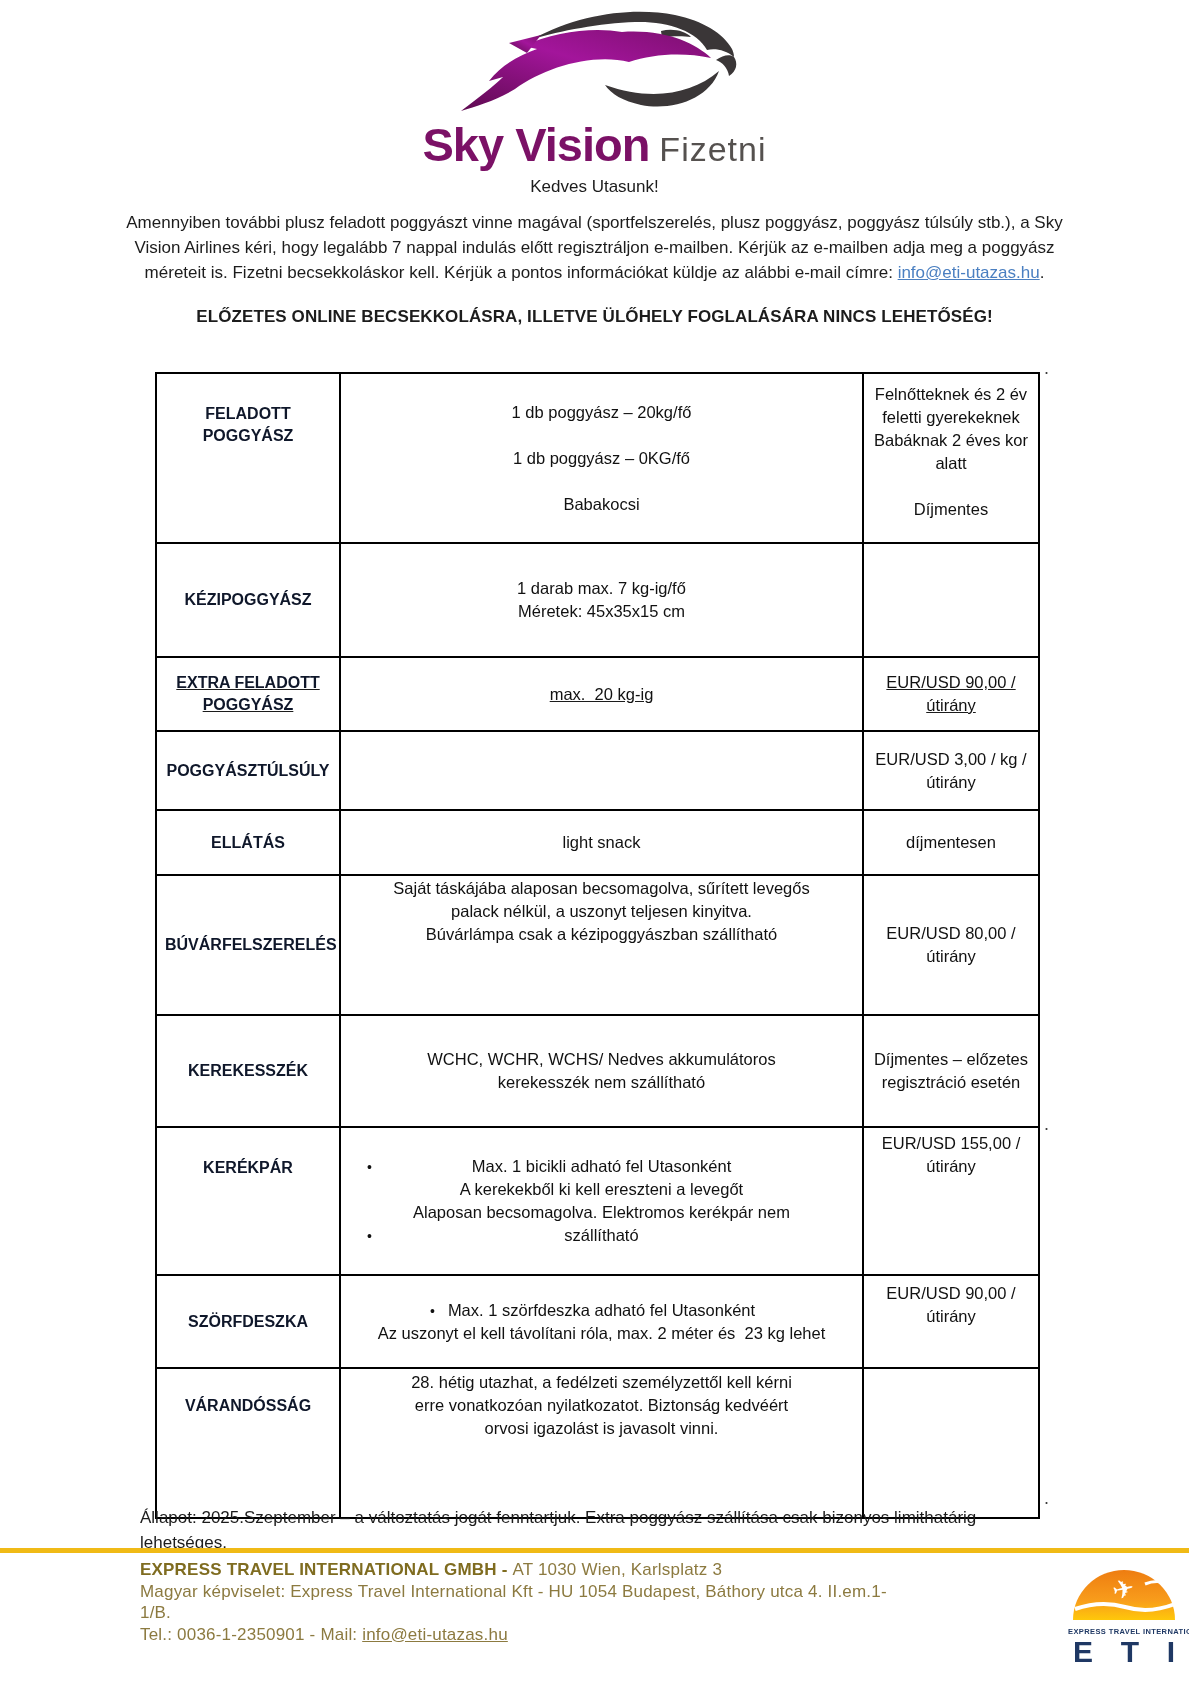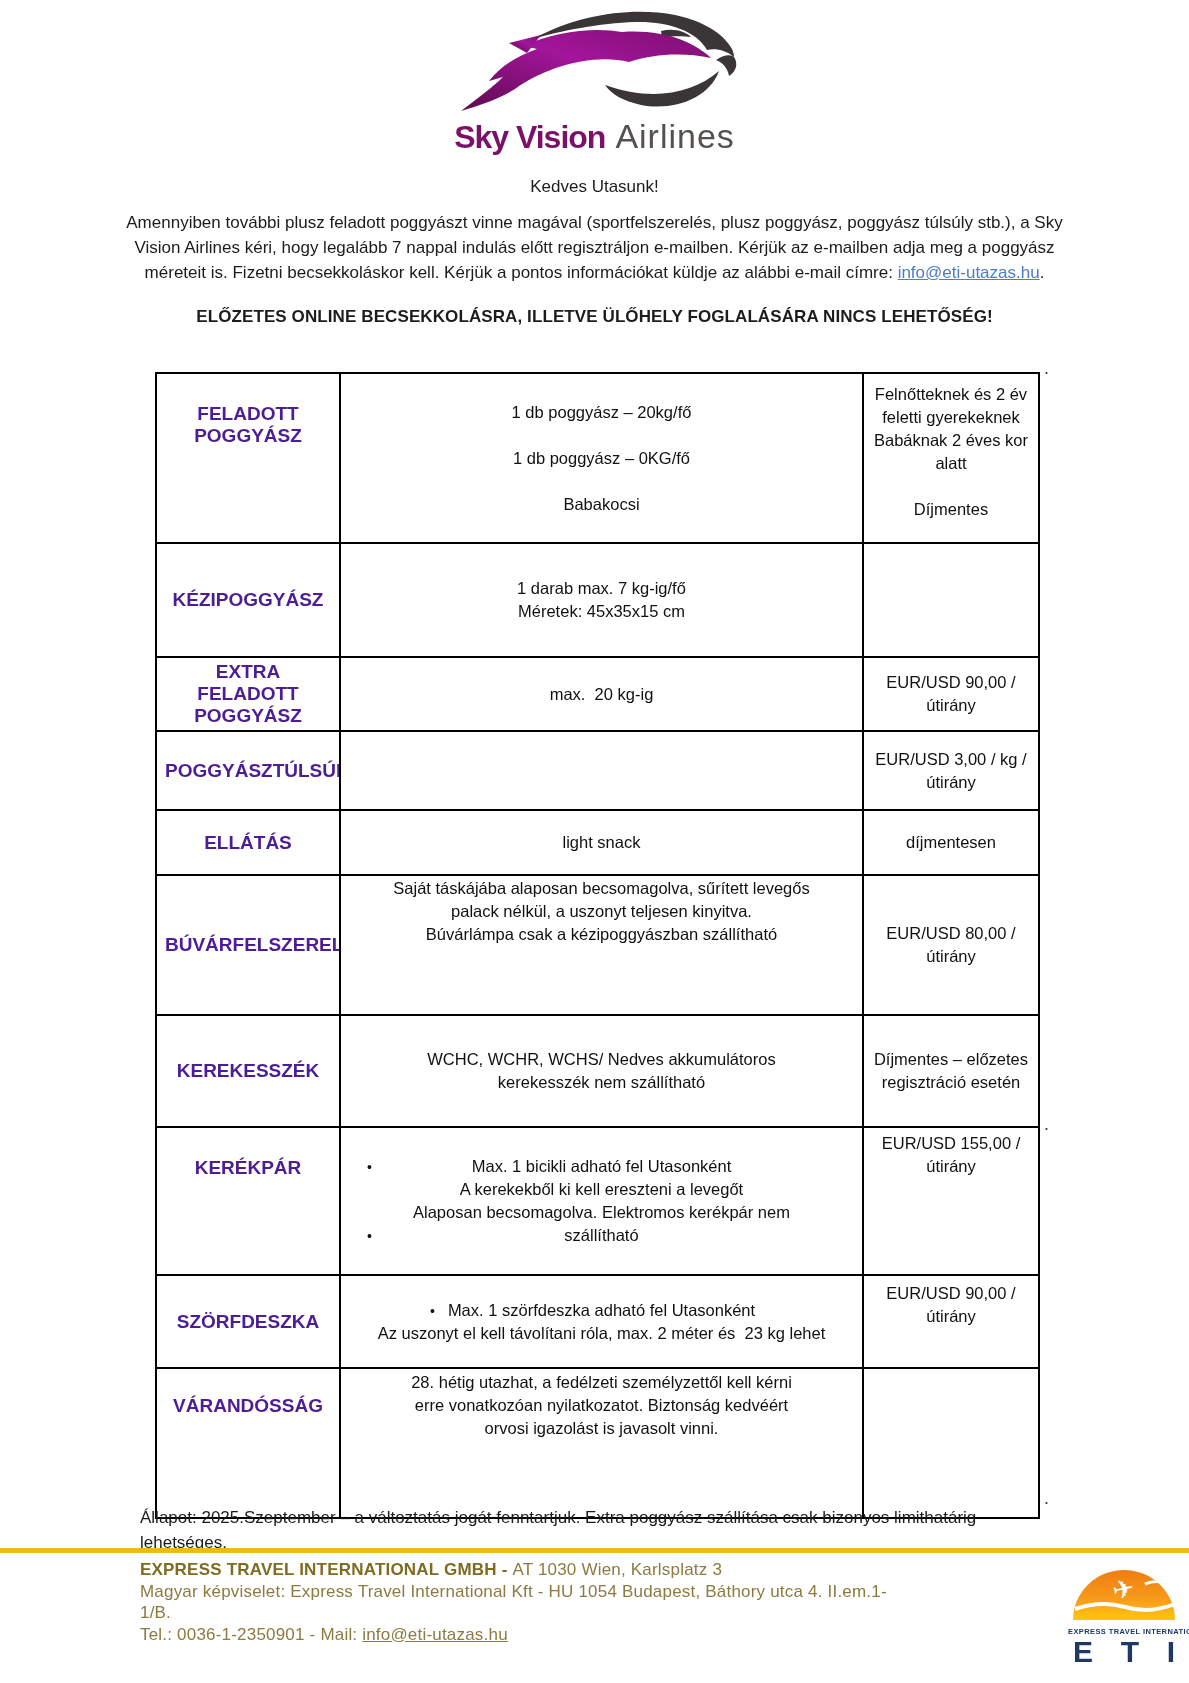--- a/index.html
+++ b/index.html
@@ -3,45 +3,45 @@
 <meta charset="utf-8">
 <style>
   * { margin:0; padding:0; box-sizing:border-box; }
   body { background:#ffffff; font-family:"Liberation Sans","DejaVu Sans",sans-serif; }
   .page { position:relative; width:1189px; height:1683px; background:#fff; color:#1c1c1c; overflow:hidden; }
 
   
   .logo-block { position:absolute; top:5px; left:0; width:100%; text-align:center; }
   .bird-svg { display:block; margin:0 auto; }
   .brand { margin-top:0px; white-space:nowrap; }
-  .brand-sky { font-size:32px; font-weight:bold; color:#7b1166; letter-spacing:-1px; }
+  .brand-sky { font-size:47px; font-weight:bold; color:#7b1166; letter-spacing:-1px; }
   .brand-air { font-size:34px; color:#55514f; margin-left:10px; letter-spacing:1px; }
 
   .greeting { position:absolute; top:177px; left:0; width:100%; text-align:center; font-size:17px; }
 
   .intro { position:absolute; top:210px; left:50%; transform:translateX(-50%); width:958px;
            text-align:center; font-size:17px; line-height:25px; }
   .mail-link { color:#4a7fc1; text-decoration:underline; cursor:pointer; }
 
   .warning { position:absolute; top:307px; left:0; width:100%; text-align:center;
              font-weight:bold; font-size:17px; letter-spacing:0.1px; }
 
   
   .bag-table { position:absolute; left:155px; top:372px; width:883px;
                border-collapse:collapse; table-layout:fixed; }
   .bag-table td { border:2px solid #000; vertical-align:middle; overflow:hidden; }
-  .c-label { font-weight:bold; text-align:center; font-size:19px; line-height:22px; padding:0 8px; color:#4c1d95; }
+  .c-label { font-weight:bold; text-align:center; font-size:16px; line-height:22px; padding:0 8px; color:#0f172a; }
   .c-mid   { text-align:center; font-size:16.5px; line-height:23px; padding:0 14px; color:#111; }
   .c-right { text-align:center; font-size:16.5px; line-height:23px; padding:0 3px; color:#111; }
   .ln { position:relative; min-height:23px; white-space:nowrap; }
   .bullet { position:absolute; top:1px; font-size:14px; }
 
   .bag-table tr:nth-child(1){height:170px;}
   .bag-table tr:nth-child(2){height:114px;}
-  .bag-table tr:nth-child(3){height:74px;}
+  .bag-table tr:nth-child(3){height:74px;text-decoration:underline;}
   .bag-table tr:nth-child(4){height:79px;}
   .bag-table tr:nth-child(5){height:65px;}
   .bag-table tr:nth-child(6){height:140px;}
   .bag-table tr:nth-child(7){height:112px;}
   .bag-table tr:nth-child(8){height:148px;}
   .bag-table tr:nth-child(9){height:93px;}
   .bag-table tr:nth-child(10){height:150px;}
 
   .bag-table tr:nth-child(1) .c-label{vertical-align:top; padding-top:29px;}
   .bag-table tr:nth-child(1) .c-right{vertical-align:top; padding-top:9px;}
@@ -95,21 +95,21 @@
 
       <path fill="#3a3637" d="M216,26 C228,23 240,26 246,32 C237,31 225,31 217,33 Z"></path>
 
       <path fill="#3a3637" d="M160,80 C205,96 246,90 274,66 C264,94 228,106 196,100 C178,96 166,89 160,80 Z"></path>
 
       <path fill="url(#pg)" d="M16,106 C34,92 48,82 58,72 L44,76 C58,58 76,50 92,44 L78,41 C110,26 150,22 177,27 C220,24 250,38 266,53 C238,47 208,49 184,57 C148,48 100,62 70,84 C52,95 32,101 16,106 Z"></path>
 
       <path fill="url(#pg)" d="M64,38 L96,30 L82,48 Z"></path>
     </svg>
     <div class="brand">
-      <span class="brand-sky">Sky Vision</span><span class="brand-air">Airlines</span>
+      <span class="brand-sky">Sky Vision</span><span class="brand-air">Fizetni</span>
     </div>
   </header>
 
   <div class="greeting">Kedves Utasunk!</div>
 
   <p class="intro"><span>Amennyiben további plusz feladott poggyászt vinne magával (sportfelszerelés, plusz poggyász, poggyász túlsúly stb.), a Sky Vision Airlines kéri, hogy legalább 7 nappal indulás előtt regisztráljon e-mailben. Kérjük az e-mailben adja meg a poggyász méreteit is. Fizetni becsekkoláskor kell. Kérjük a pontos információkat küldje az alábbi e-mail címre: </span><a class="mail-link" href="#">info@eti-utazas.hu</a><span>.</span></p>
 
   <div class="warning">ELŐZETES ONLINE BECSEKKOLÁSRA, ILLETVE ÜLŐHELY FOGLALÁSÁRA NINCS LEHETŐSÉG!</div>
 
   <table class="bag-table">

